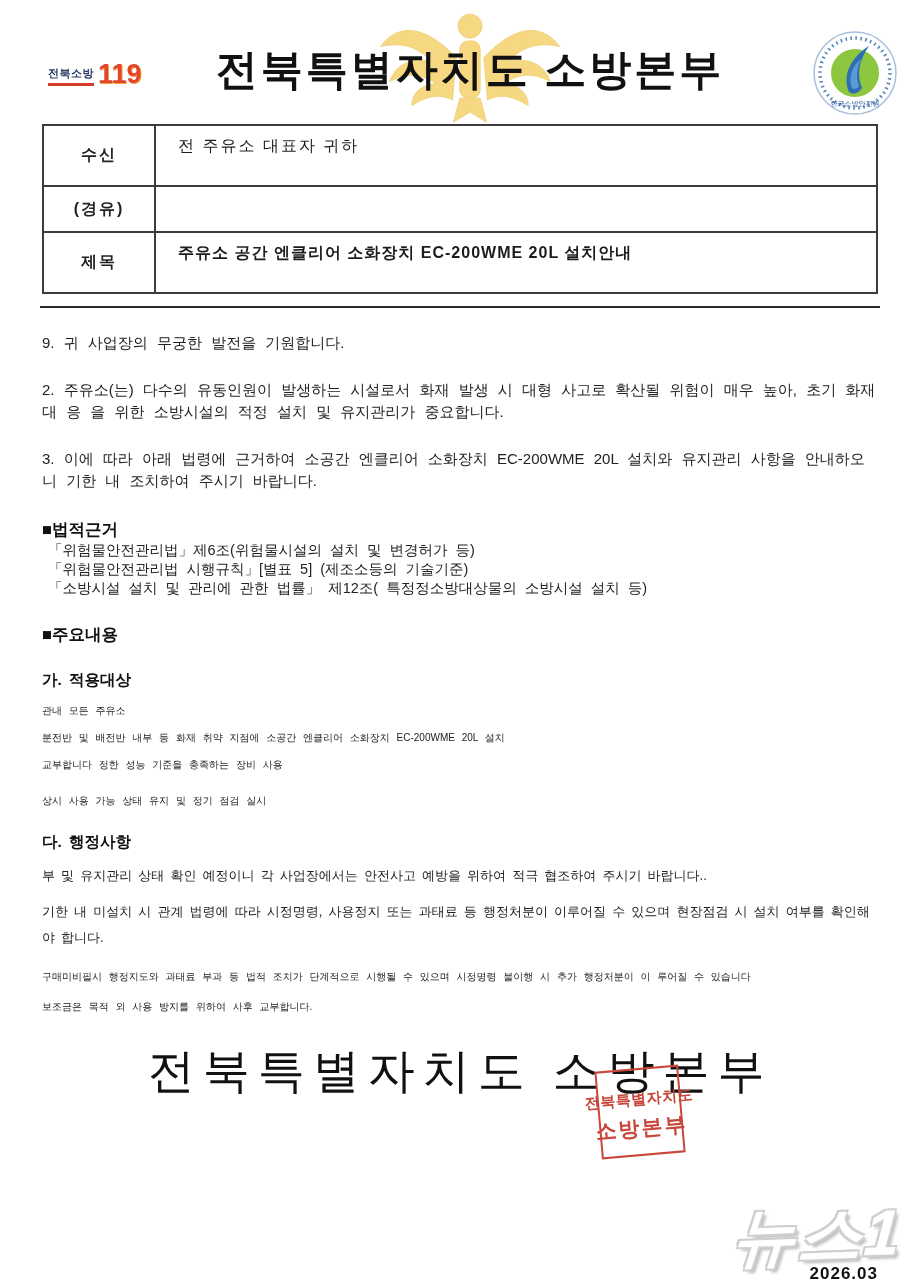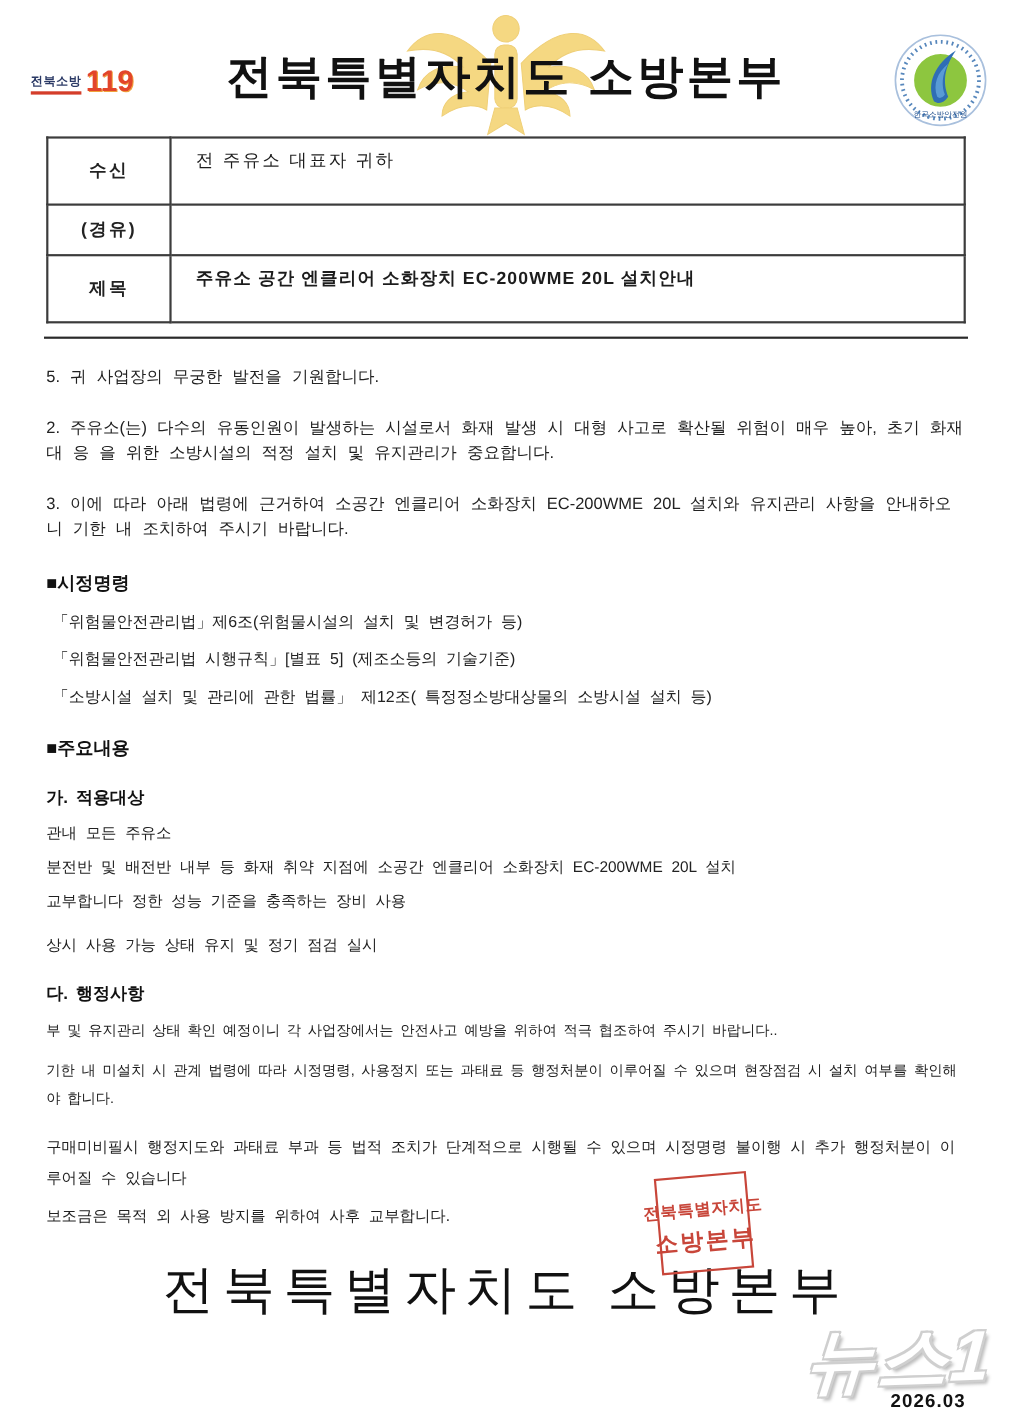--- a/index.html
+++ b/index.html
@@ -2,21 +2,21 @@
 <html><head>
 <meta charset="utf-8">
 <style>
   * { margin:0; padding:0; box-sizing:border-box; }
   body { background:#e9e9e9; font-family:"Liberation Sans", sans-serif; }
   .page {
     position:relative; width:920px; height:1280px; margin:0 auto;
     background:#ffffff; color:#1c1c1c; overflow:hidden;
   }
   
-  .header { position:relative; height:122px; }
+  .header { position:relative; height:122px;margin-left:20px; }
   .emblem-wrap {
     position:absolute; left:50%; top:4px; transform:translateX(-50%);
     width:230px; height:120px; z-index:0;
   }
   .doc-title {
     position:absolute; left:0; right:0; top:42px; text-align:center;
     font-family:"Liberation Serif", serif; font-size:42px; font-weight:600;
     letter-spacing:3px; color:#111; z-index:1;
   }
   .logo119 { position:absolute; left:28px; top:62px; display:flex; align-items:flex-end; z-index:1; }
@@ -43,23 +43,23 @@
   .row-gyeong td { height:46px; }
   .row-jemok  td { height:54px; }
   .row-jemok .val { font-weight:bold; letter-spacing:1px; }
 
   .rule-top { margin:12px 40px 0 40px; border-top:2px solid #2a2a2a; }
 
   
   .body { margin:0 42px; }
   .para { font-size:15px; line-height:1.5; word-spacing:5px; margin-top:24px; color:#222; }
   .sec-head { margin-top:26px; font-size:16.5px; font-weight:bold; color:#111; }
-  .legal-item { margin-top:15px; padding-left:6px; font-size:14.5px; word-spacing:4px; color:#222; }
+  .legal-item { padding-left:6px; font-size:14.5px; word-spacing:4px; color:#222; }
   .sub-title { margin-top:24px; font-size:15.5px; font-weight:bold; color:#111; word-spacing:3px; }
-  .sub-line { margin-top:13px; font-size:14px; word-spacing:4px; color:#222; }
+  .sub-line { margin-top:13px; font-size:10px; word-spacing:4px; color:#222; }
   .sub-line.small { font-size:13px; word-spacing:2.5px; line-height:2.0; margin-top:10px; }
 
   
   .signature {
     margin-top:26px; text-align:center;
     font-family:"Liberation Serif", serif; font-size:47px; font-weight:500;
     letter-spacing:8px; color:#111;
   }
   .stamp {
     position:absolute; left:598px; top:1068px; width:84px; height:88px;
@@ -142,25 +142,25 @@
       <td class="lbl">제목</td>
       <td class="val">주유소 공간 엔클리어 소화장치 EC-200WME 20L 설치안내</td>
     </tr>
   </tbody>
     </table>
 
   <div class="rule-top"></div>
 
   <div class="body">
 
-    <div class="para">5. 귀 사업장의 무궁한 발전을 기원합니다.</div>
+    <div class="para">9. 귀 사업장의 무궁한 발전을 기원합니다.</div>
     <div class="para">2. 주유소(는) 다수의 유동인원이 발생하는 시설로서 화재 발생 시 대형 사고로 확산될 위험이 매우 높아, 초기 화재 대 응 을 위한 소방시설의 적정 설치 및 유지관리가 중요합니다.</div>
     <div class="para">3. 이에 따라 아래 법령에 근거하여 소공간 엔클리어 소화장치 EC-200WME 20L 설치와 유지관리 사항을 안내하오니 기한 내 조치하여 주시기 바랍니다.</div>
 
-    <div class="sec-head">■시정명령</div>
+    <div class="sec-head">■법적근거</div>
     <div class="legal-item">「위험물안전관리법」제6조(위험물시설의 설치 및 변경허가 등)</div>
     <div class="legal-item">「위험물안전관리법 시행규칙」[별표 5]  (제조소등의 기술기준)</div>
     <div class="legal-item">「소방시설 설치 및 관리에 관한 법률」 제12조( 특정정소방대상물의 소방시설 설치 등)</div>
 
     <div class="sec-head">■주요내용</div>
 
     <div class="sub-title">가. 적용대상</div>
     <div class="sub-line">관내 모든 주유소</div>
 
     <div class="sub-line">분전반 및 배전반 내부 등 화재 취약 지점에 소공간 엔클리어 소화장치 EC-200WME 20L 설치</div>

